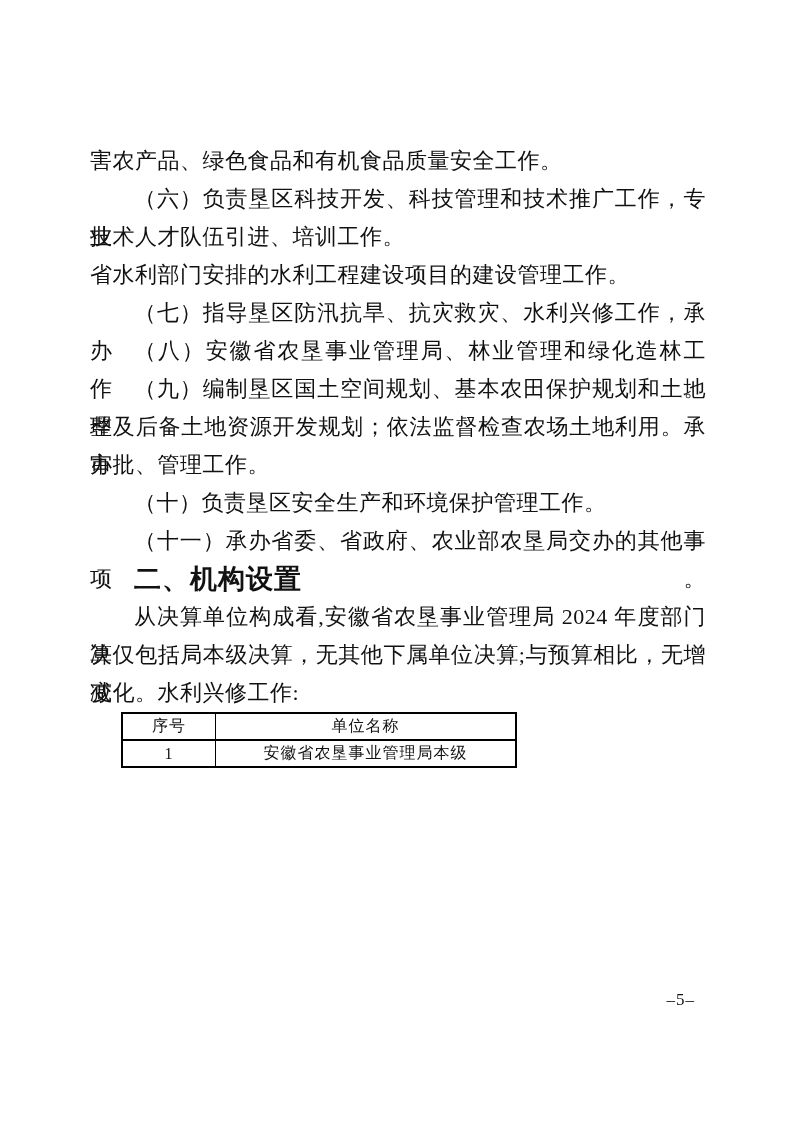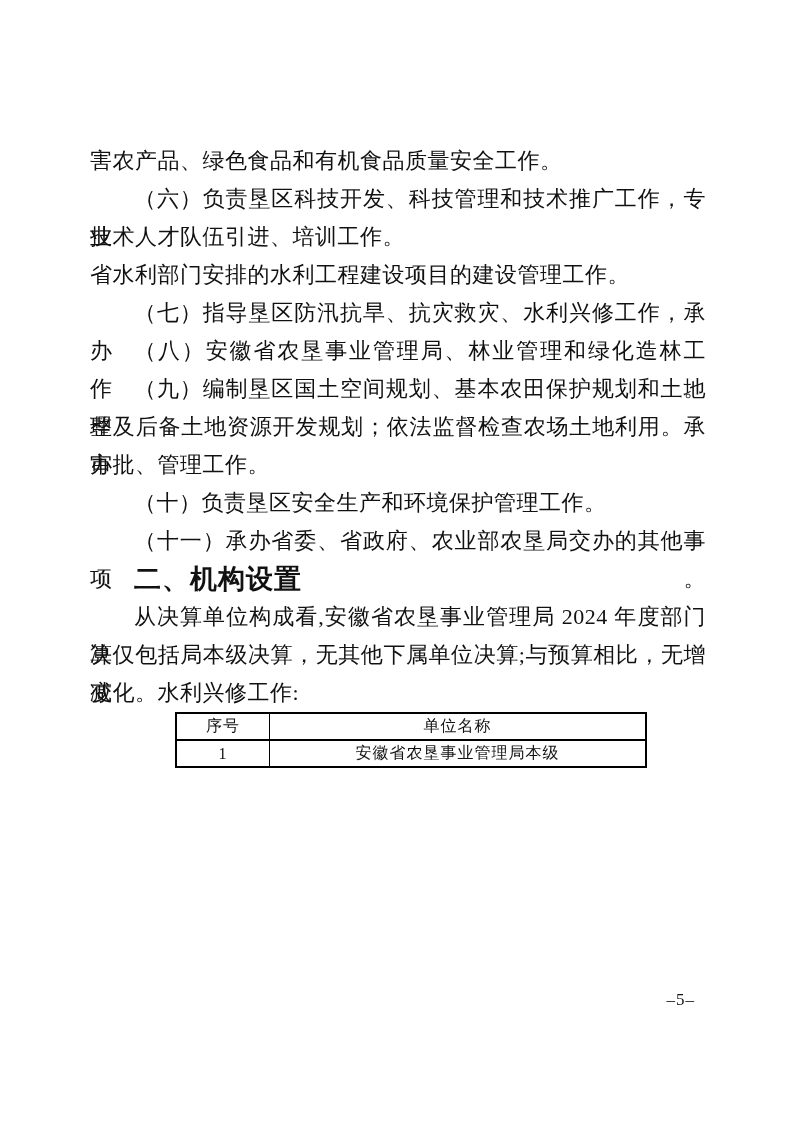--- a/index.html
+++ b/index.html
@@ -39,23 +39,23 @@
   .line.indent {
     text-indent: 44px;
   }
   .line.heading {
     font-family: "Liberation Sans", "DejaVu Sans", sans-serif;
     font-weight: 700;
     font-size: 27px;
     letter-spacing: 1px;
   }
   table.units-table {
-    margin-left: 85px;
+    margin-left: 31px;
     margin-top: 0px;
-    width: 472px;
+    width: 396px;
     border-collapse: collapse;
     table-layout: fixed;
   }
   table.units-table, table.units-table th, table.units-table td {
     border: 1px solid #000;
   }
   table.units-table {
     border: 2px solid #000;
   }
   table.units-table th, table.units-table td {

